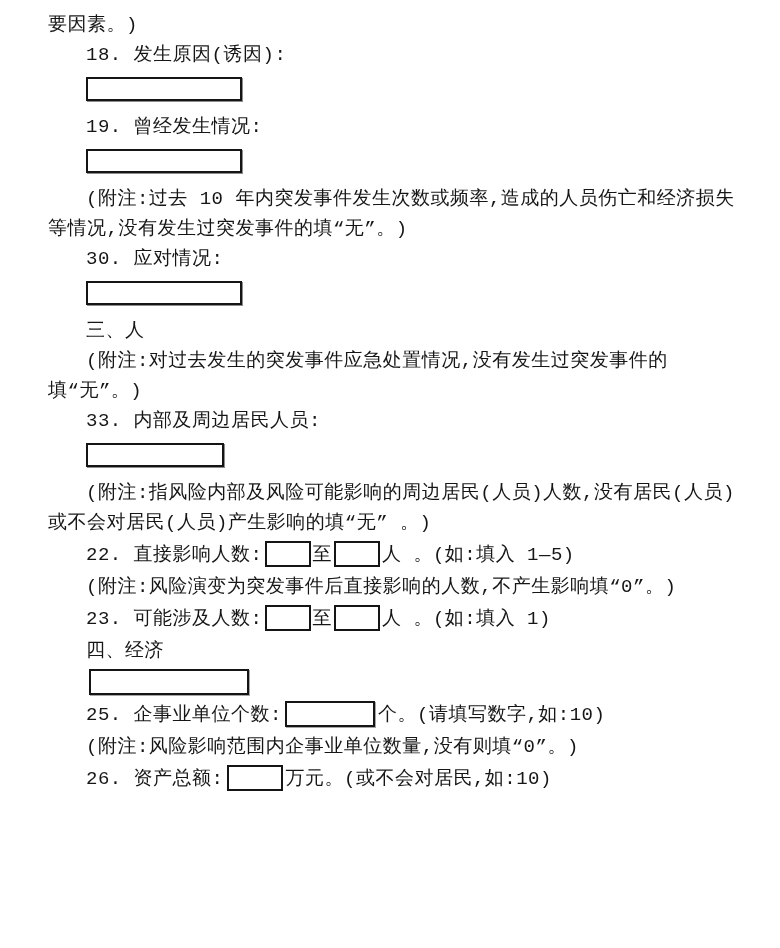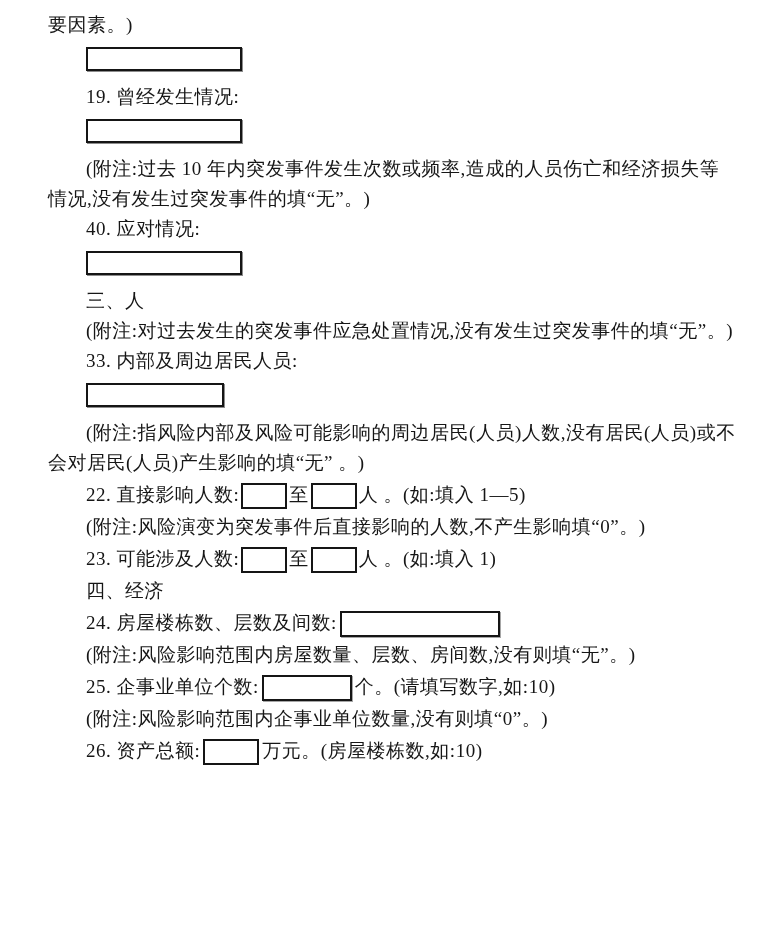--- a/index.html
+++ b/index.html
@@ -7,21 +7,21 @@
     padding: 0;
     background: #ffffff;
   }
   .page {
     position: relative;
     width: 780px;
     height: 948px;
     box-sizing: border-box;
     background: #ffffff;
     padding: 10px 44px 0 48px;
-    font-family: Liberation Serif, serif;
+    font-family: Liberation Mono, monospace;
     font-size: 19px;
     line-height: 30px;
     color: #161616;
     overflow: hidden;
   }
   .para {
     margin: 0;
     text-indent: 2em;
     letter-spacing: 0.5px;
   }
@@ -59,44 +59,44 @@
   .med   { width: 90px;  margin: 0 3px; box-shadow: 1px 1px 0 rgba(0,0,0,0.35); }
   .small { width: 56px;  margin: 0 3px; }
 </style>
 </head>
 <body>
 
 <div class="page">
 
   <p class="para cont">要因素。)</p>
 
+  <p class="para">18. 发生原因(诱因):</p>
   <div class="abox w156"></div>
 
   <p class="para">19. 曾经发生情况:</p>
   <div class="abox w156"></div>
   <p class="para">(附注:过去 10 年内突发事件发生次数或频率,造成的人员伤亡和经济损失等情况,没有发生过突发事件的填“无”。)</p>
 
-  <p class="para">40. 应对情况:</p>
+  <p class="para">30. 应对情况:</p>
   <div class="abox w156"></div>
   <p class="para">三、人</p>
 
   <p class="para">(附注:对过去发生的突发事件应急处置情况,没有发生过突发事件的填“无”。)</p>
 
   <p class="para">33. 内部及周边居民人员:</p>
   <div class="abox w138"></div>
   <p class="para">(附注:指风险内部及风险可能影响的周边居民(人员)人数,没有居民(人员)或不会对居民(人员)产生影响的填“无” 。)</p>
 
   <p class="para qline"><span>22. 直接影响人数:</span><span class="ibox range"></span><span>至</span><span class="ibox range"></span><span>人 。(如:填入 1—5)</span></p>
   <p class="para">(附注:风险演变为突发事件后直接影响的人数,不产生影响填“0”。)</p>
 
   <p class="para qline"><span>23. 可能涉及人数:</span><span class="ibox range"></span><span>至</span><span class="ibox range"></span><span>人 。(如:填入 1)</span></p>
 
   <p class="para">四、经济</p>
 
-  <p class="para qline"><span>24. 房屋楼栋数、层数及间数:</span><span class="ibox wide"></span></p>
-  <p class="para">(附注:风险影响范围内房屋数量、层数、房间数,没有则填“无”。)</p>
+  <p class="para qline"><span class="ibox wide"></span></p>
 
   <p class="para qline"><span>25. 企事业单位个数:</span><span class="ibox med"></span><span>个。(请填写数字,如:10)</span></p>
   <p class="para">(附注:风险影响范围内企事业单位数量,没有则填“0”。)</p>
 
-  <p class="para qline"><span>26. 资产总额:</span><span class="ibox small"></span><span>万元。(房屋楼栋数,如:10)</span></p>
+  <p class="para qline"><span>26. 资产总额:</span><span class="ibox small"></span><span>万元。(或不会对居民,如:10)</span></p>
 
 </div>
 
 </body></html>

